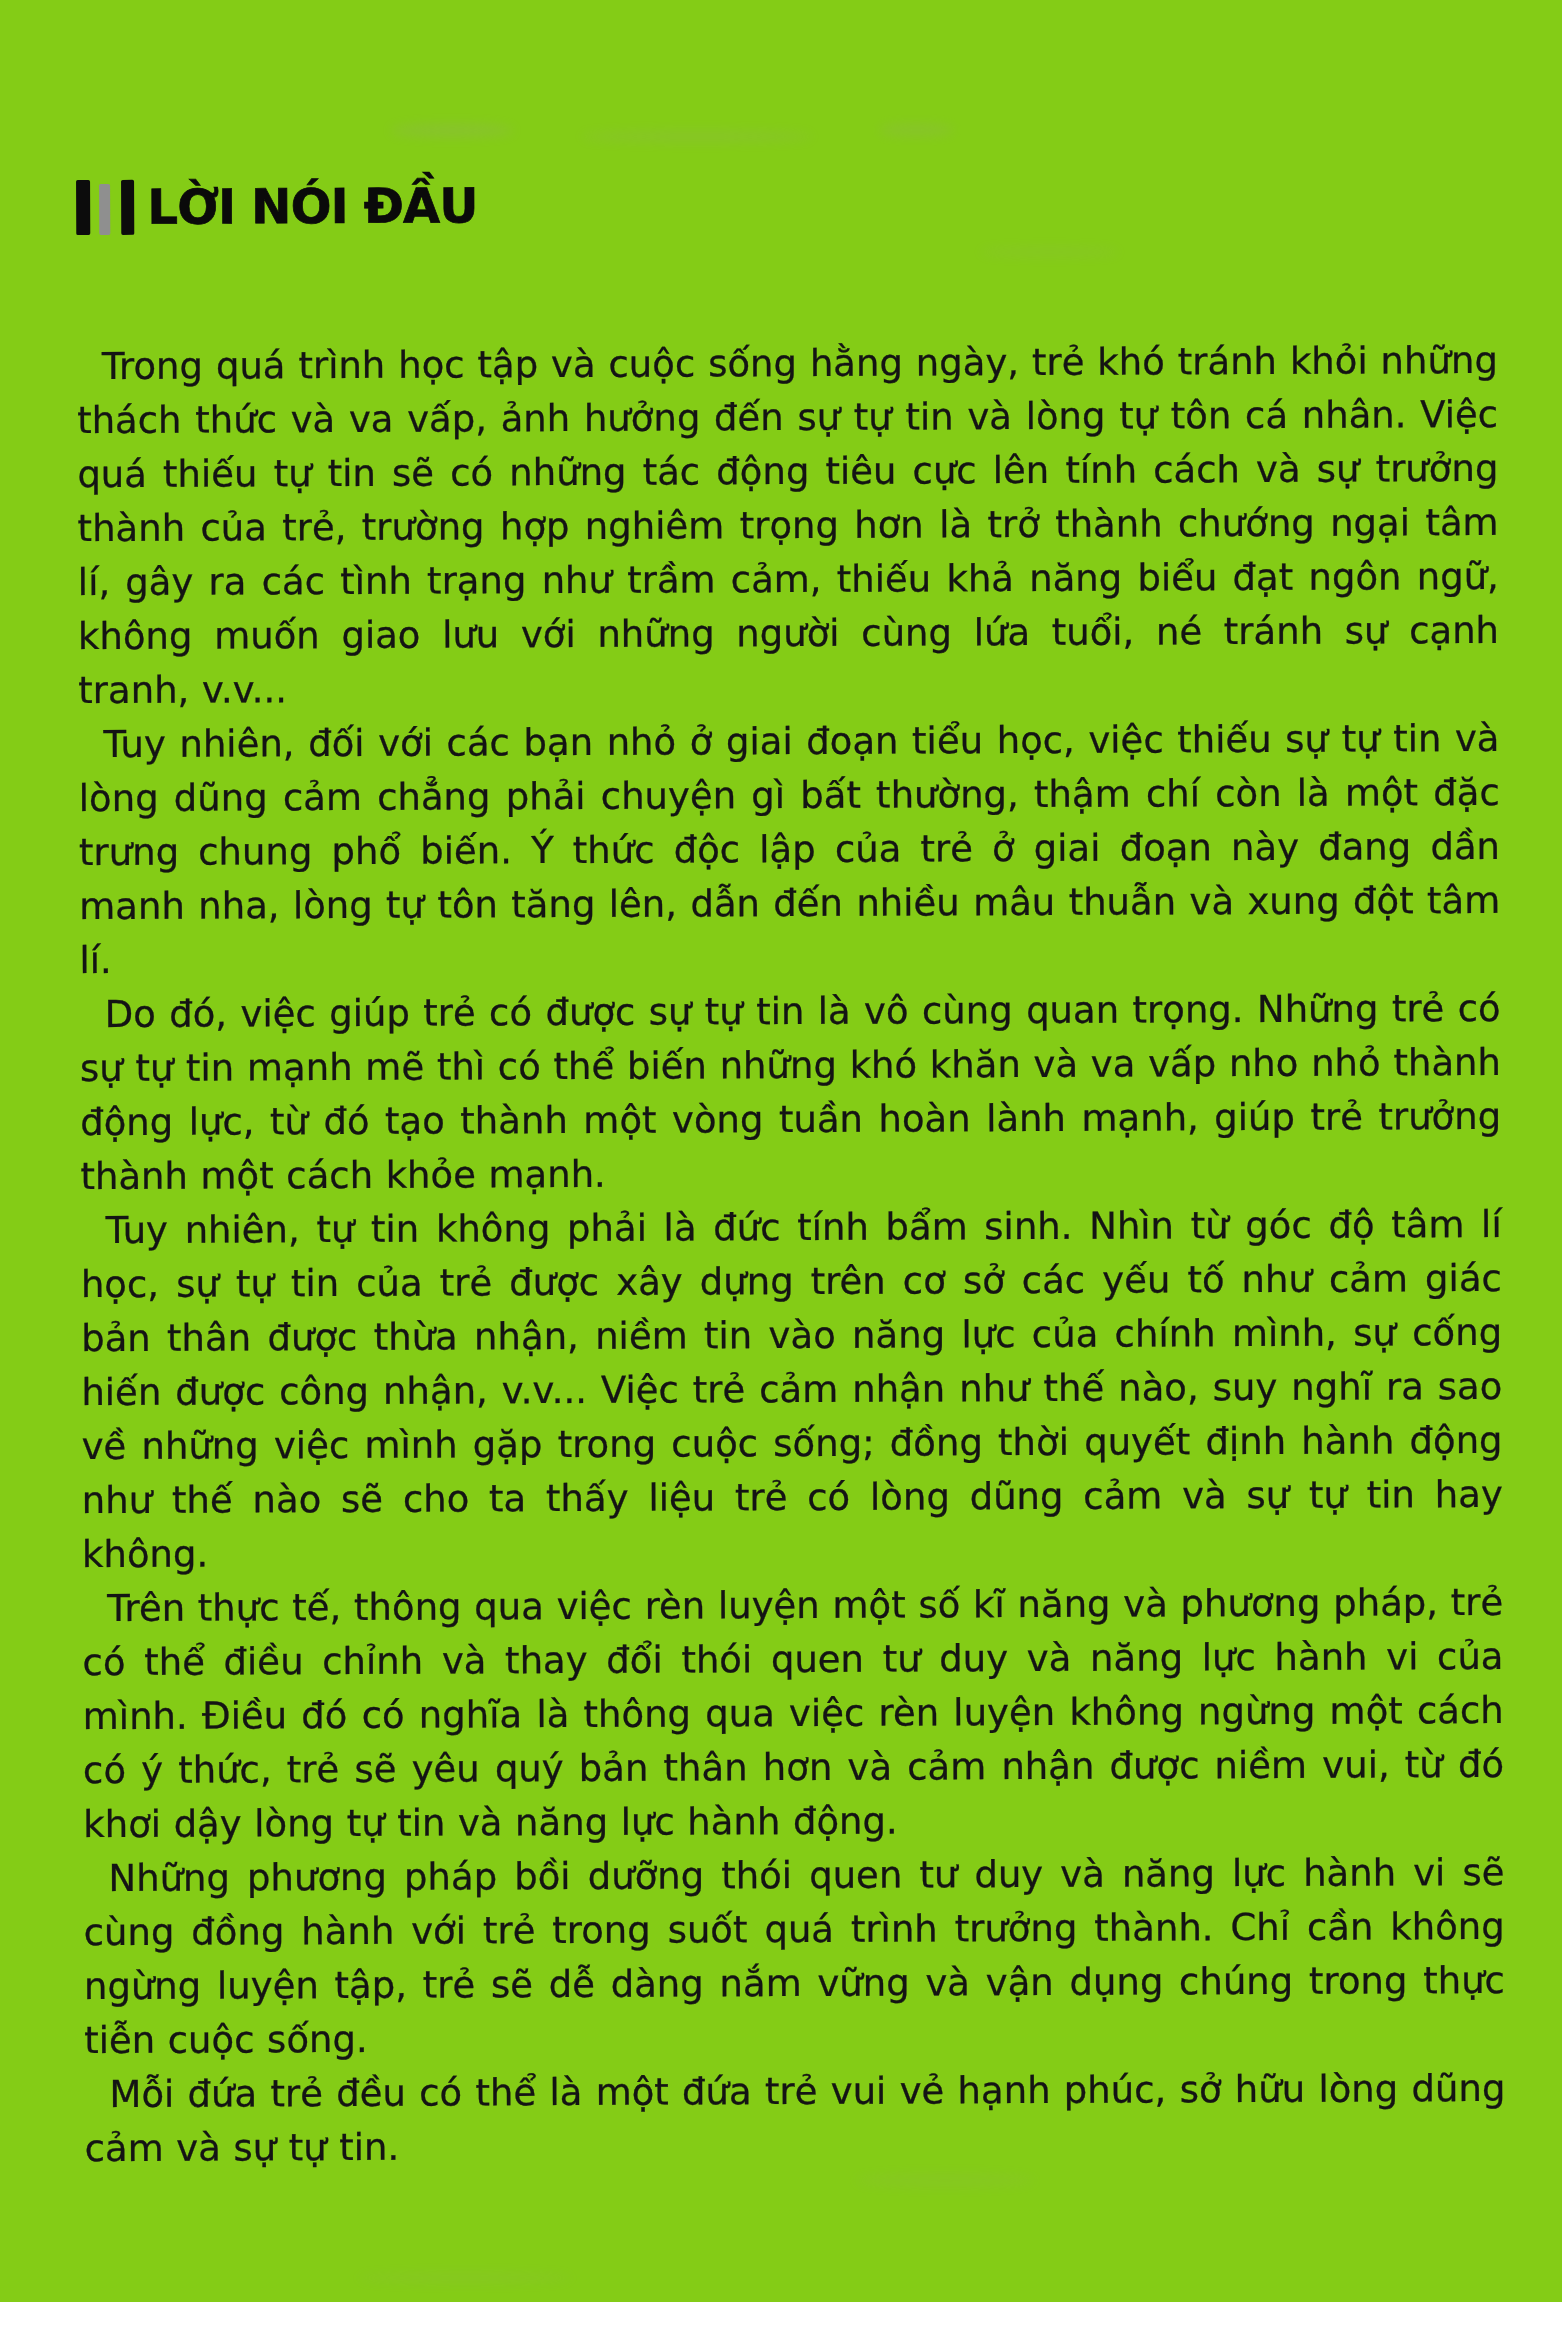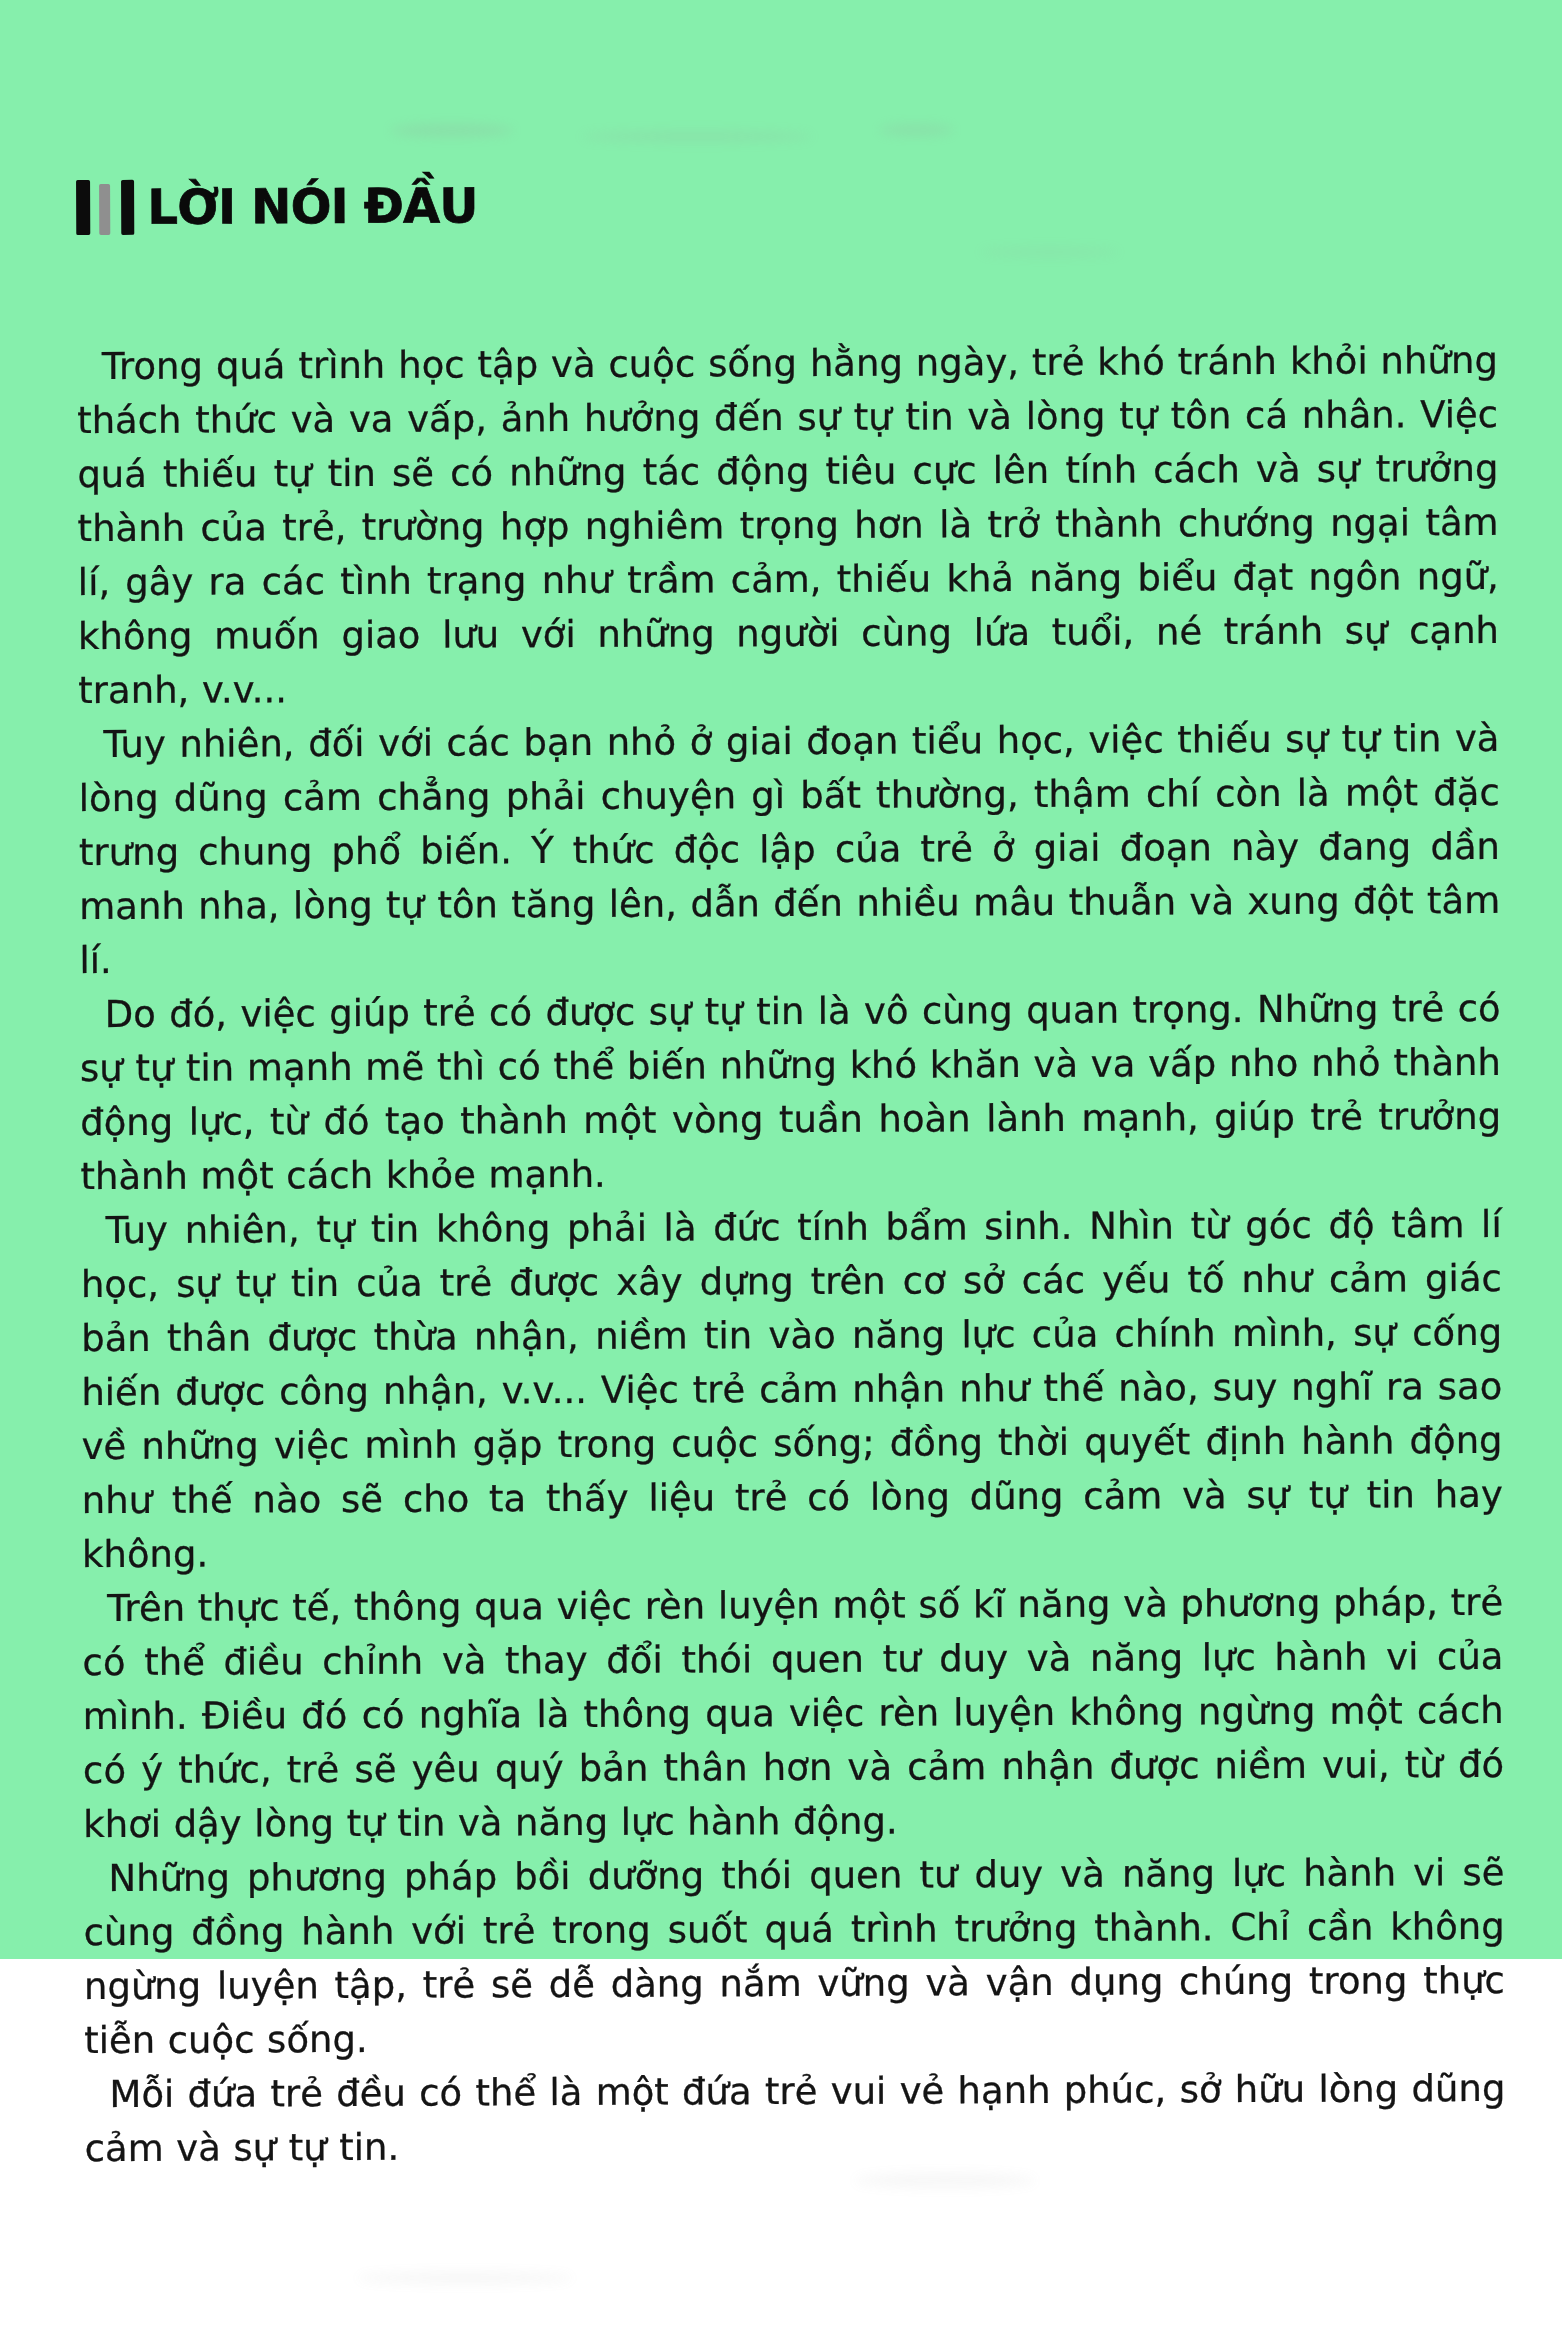--- a/index.html
+++ b/index.html
@@ -9,22 +9,22 @@
   }
   body {
     width: 1562px;
     height: 2342px;
     overflow: hidden;
     font-family: "DejaVu Sans", "Liberation Sans", sans-serif;
   }
   .page {
     position: relative;
     width: 1562px;
-    height: 1959px;
-    background: #86efac;
+    height: 2302px;
+    background: #84cc16;
     color: #121212;
   }
   .content {
     position: absolute;
     left: 76px;
     right: 65px;
     top: 168px;
     transform: rotate(-0.25deg);
     transform-origin: 50% 0;
   }

